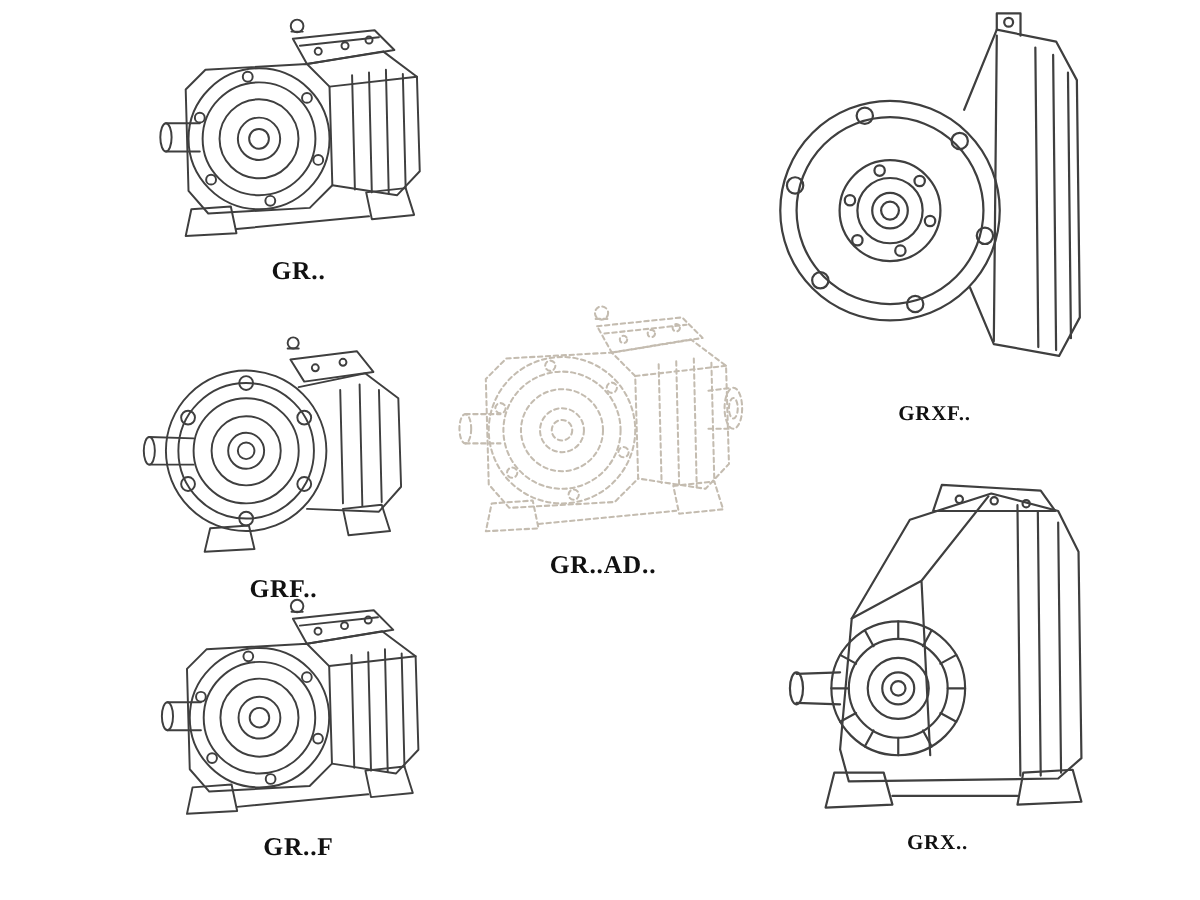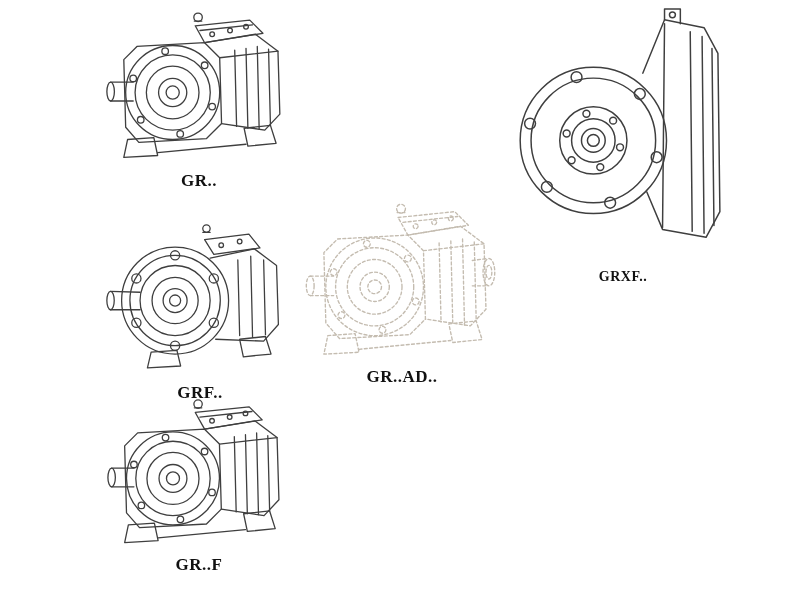--- a/index.html
+++ b/index.html
@@ -145,21 +145,21 @@
   </figure>
 
 
   <figure class="fig" style="left:497px;top:2px;width:228px;">
     <svg class="art" width="226" height="262" viewBox="0 0 220 265">
         <use href="#sym-bigflange"></use>
       </svg>
     <figcaption class="lbl big">GRXF..</figcaption>
   </figure>
 
-  <figure class="fig" style="left:90px;top:212px;width:196px;">
+  <figure class="fig" style="left:79px;top:212px;width:196px;">
     <svg class="art" width="194" height="166" viewBox="0 0 210 180">
         <use href="#sym-flange"></use>
       </svg>
     <figcaption class="lbl">GRF..</figcaption>
   </figure>
 
   <figure class="fig" style="left:290px;top:196px;width:200px;font-family:Liberation Serif, serif;">
     <svg class="art faint" width="196" height="166" viewBox="0 0 200 170">
       <use href="#sym-foot"></use>
       <g fill="none" stroke="currentColor" stroke-width="1.4" stroke-linecap="round">
@@ -172,14 +172,20 @@
   </figure>
 
   <figure class="fig" style="left:92px;top:392px;width:190px;">
     <svg class="art" width="186" height="158" viewBox="0 0 200 170">
         <use href="#sym-foot"></use>
       </svg>
     <figcaption class="lbl">GR..F</figcaption>
   </figure>
 
 
+  <figure class="fig" style="left:495px;top:298px;width:236px;">
+    <svg class="art" width="234" height="252" viewBox="0 0 230 260">
+        <use href="#sym-grx"></use>
+      </svg>
+    <figcaption class="lbl big">GRX..</figcaption>
+  </figure>
 
 </div>
 
 </body></html>

